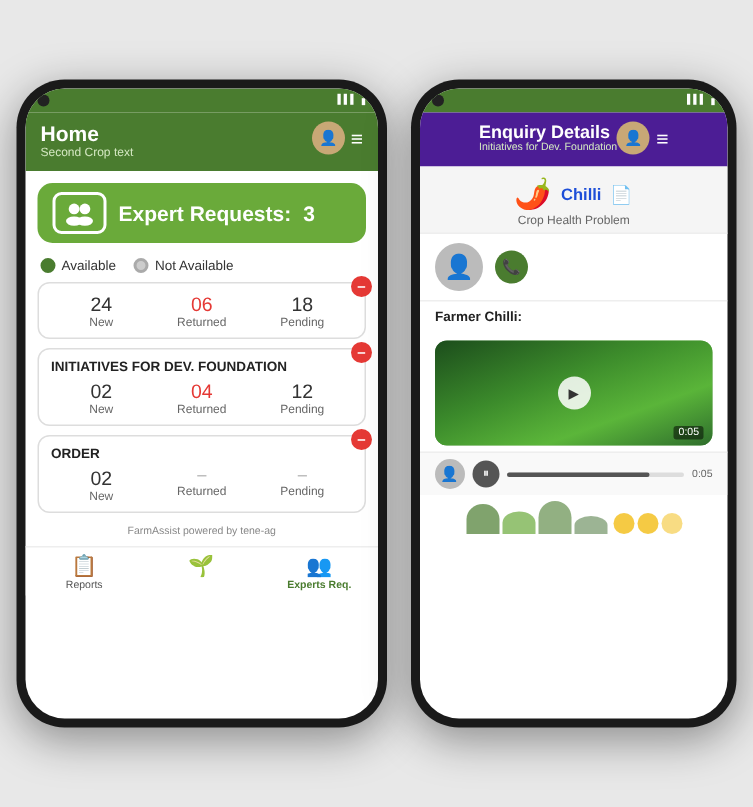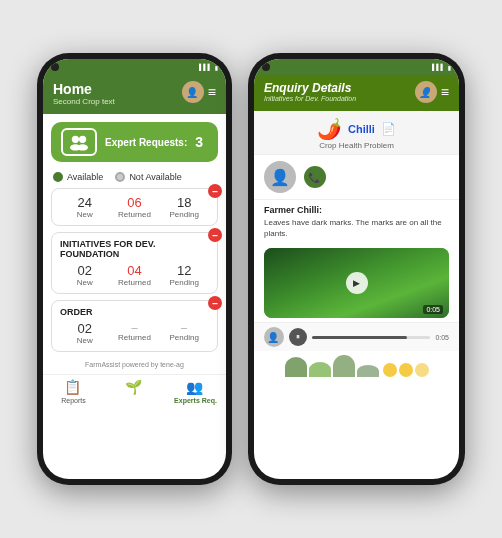--- a/index.html
+++ b/index.html
@@ -26,21 +26,21 @@
       background: #1a1a1a;
       padding: 6px;
       box-shadow: 0 8px 30px rgba(0,0,0,0.4);
       position: relative;
     }
     .phone-screen {
       border-radius: 26px;
       overflow: hidden;
       background: #fff;
     }
-    .phone-left .phone-screen { width: 183px; height: 420px; }
+    .phone-left .phone-screen { width: 235px; height: 420px; }
     .phone-right .phone-screen { width: 205px; height: 420px; }
 
     
     .status-bar {
       background: #4a7c2f;
       display: flex;
       justify-content: space-between;
       align-items: center;
       padding: 2px 8px;
       height: 16px;
@@ -78,21 +78,21 @@
       padding: 6px 10px;
       gap: 8px;
     }
     .expert-icon-box {
       width: 36px; height: 28px;
       border: 2px solid #fff;
       border-radius: 6px;
       display: flex; align-items: center; justify-content: center;
     }
     .expert-icon-box svg { width: 22px; height: 18px; }
-    .expert-text { color: #fff; font-size: 10px; font-weight: 600; }
+    .expert-text { color: #fff; font-size: 14px; font-weight: 600; }
     .expert-count { color: #fff; font-size: 14px; font-weight: 800; }
 
     
     .avail-row {
       display: flex; gap: 12px; align-items: center;
       padding: 4px 10px 6px;
     }
     .avail-item { display: flex; align-items: center; gap: 4px; font-size: 9px; color: #333; }
     .avail-dot { width: 10px; height: 10px; border-radius: 50%; }
     .avail-dot.green { background: #4a7c2f; border: 2px solid #4a7c2f; }
@@ -136,26 +136,25 @@
     }
     .nav-icon { font-size: 14px; }
     .nav-label { font-size: 7px; color: #555; }
     .nav-item.active .nav-icon { color: #4a7c2f; }
     .nav-item.active .nav-label { color: #4a7c2f; font-weight: 600; }
 
     .powered-text { font-size: 7px; color: #888; text-align: center; padding: 3px 0 2px; }
 
     
     .right-header {
-      background: #4d7c0f;
+      background: #4c1d95;
       padding: 6px 10px 8px;
       display: flex;
       align-items: flex-start;
-      justify-content: space-between;
-      font-style: italic;
+      justify-content: center;
     }
     .right-header-title { color: #fff; font-size: 12px; font-weight: 700; }
     .right-header-sub { color: #d4e8c2; font-size: 7px; }
 
     .crop-section {
       background: #f5f5f5;
       padding: 6px 10px 4px;
       text-align: center;
       border-bottom: 1px solid #eee;
     }
@@ -379,21 +378,20 @@
         <div class="crop-type">Crop Health Problem</div>
       </div>
 
       <div class="farmer-card">
         <div class="farmer-avatar">👤</div>
         <div class="phone-btn">📞</div>
       </div>
 
       <div class="message-section">
         <div class="message-label">Farmer Chilli:</div>
-        <div class="message-text">Leaves have dark marks. The marks are on all the plants.</div>
       </div>
 
       <div class="video-thumb">
         <div style="position:absolute;inset:0;background:linear-gradient(160deg,#1a4a1a 0%,#3a8a2a 40%,#5cb83a 70%,#2d6a2d 100%);opacity:0.9;"></div>
         <div style="position:absolute;bottom:4px;right:6px;font-size:7px;color:#fff;background:rgba(0,0,0,0.5);padding:1px 3px;border-radius:2px;">0:05</div>
         <div class="play-btn" style="position:relative;z-index:1;">▶</div>
       </div>
 
       <div class="audio-player">
         <div class="audio-avatar">👤</div>

